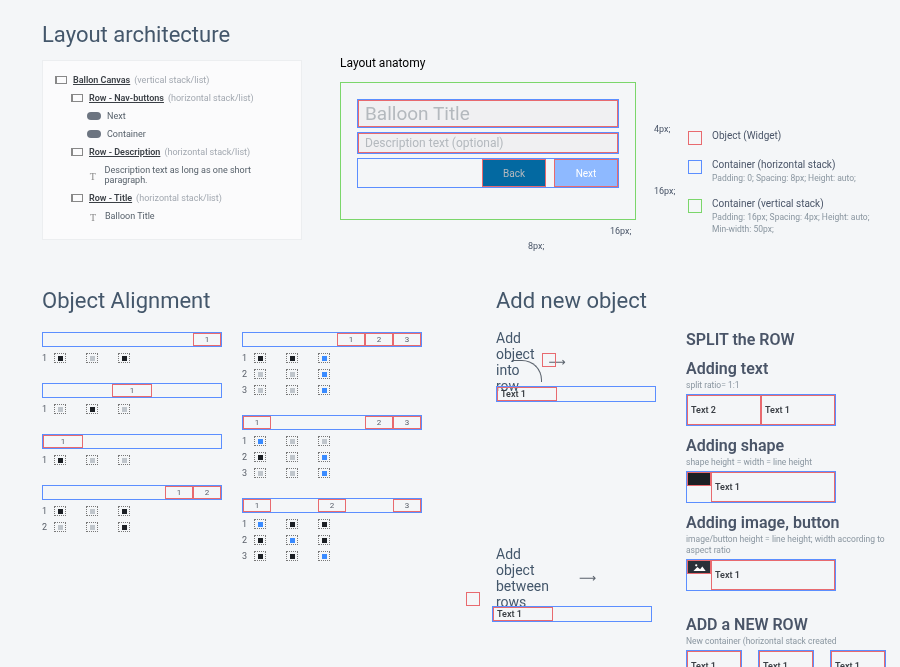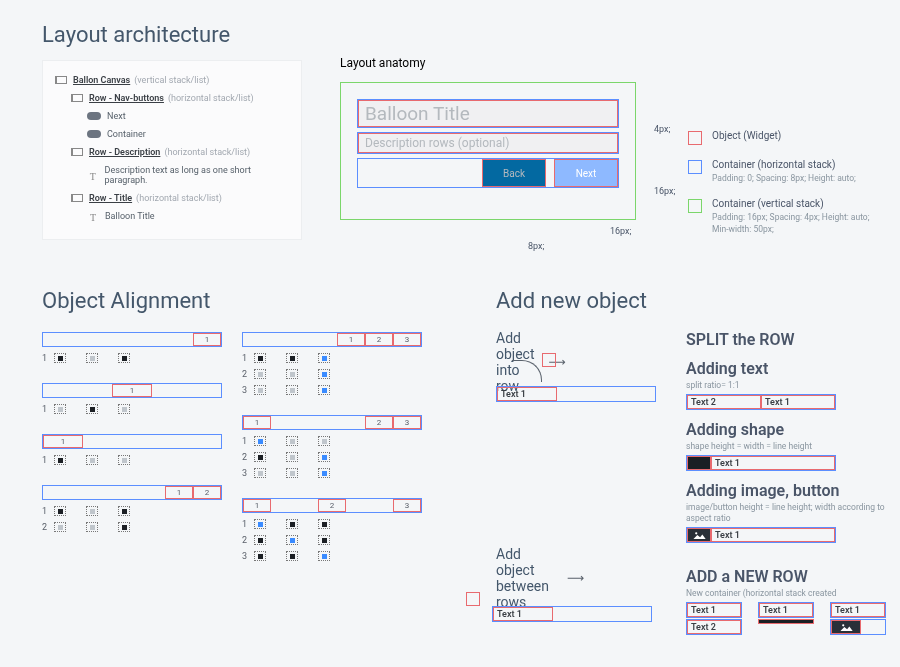--- a/index.html
+++ b/index.html
@@ -147,21 +147,21 @@
   .mini-blackbox { width: 24px; height: 14px; background: #1b1f24; border: 1px solid #e86a6f; }
   .mini-img {
     width: 24px; height: 14px; background: #2a3038; border: 1px solid #e86a6f;
     display: flex; align-items: center; justify-content: center;
   }
   .mini-img svg { width: 14px; height: 10px; }
 
   .right-col { position: absolute; left: 686px; top: 330px; width: 200px; }
   .rc-head { font-size: 16px; color: #4a5568; font-weight: 600; margin-bottom: 2px; }
   .rc-sub { font-size: 8.5px; color: #8a96a0; margin-bottom: 4px; line-height: 1.2; }
-  .rc-row { border: 1px solid #5b8eff; height: 16px; display: flex; width: 150px; margin-bottom: 10px; }
+  .rc-row { border: 1px solid #5b8eff; height: 32px; display: flex; width: 150px; margin-bottom: 10px; }
   .rc-cell { border: 1px solid #e86a6f; height: 100%; display: flex; align-items: center; padding: 0 3px; font-size: 9px; color: #3a3f45; font-weight: 600; }
 
   .arrow { font-size: 12px; color: #5a626c; }
 
   .curved { position: absolute; width: 40px; height: 30px; border-top: 1.5px solid #5a626c; border-right: 1.5px solid #5a626c; border-radius: 0 20px 0 0; }
 
 </style>
 </head>
 <body>
 
@@ -206,21 +206,21 @@
   </div>
 </div>
 
 <div class="anatomy-title" style="position:absolute; left:340px; top:56px;">Layout anatomy</div>
 
 <div class="anatomy-outer">
   <div class="anatomy-hstack">
     <div class="anatomy-widget">Balloon Title</div>
   </div>
   <div class="anatomy-hstack">
-    <div class="anatomy-widget desc">Description rows (optional)</div>
+    <div class="anatomy-widget desc">Description text (optional)</div>
   </div>
   <div class="anatomy-navrow">
     <div class="anatomy-nav-spacer"></div>
     <div class="anatomy-btn">Back</div>
     <div class="anatomy-btn next">Next</div>
   </div>
 </div>
 
 <div class="dim-label" style="left:654px; top:124px;">4px;</div>
 <div class="dim-label" style="left:654px; top:186px;">16px;</div>
@@ -411,21 +411,21 @@
 
   <div style="position:absolute; left:0; top:64px;">
     <div class="mini-sq" style="position:absolute; left:46px; top:-3px;"></div>
     <div class="curved" style="left:16px; top:4px; width:30px; height:22px;"></div>
     <div class="mini-row" style="position:absolute; left:0; top:30px;">
       <div class="mini-obj" style="width:60px;">Text 1</div>
       <div class="spacer-cell"></div>
     </div>
   </div>
 
-  <div style="position:absolute; left:0; top:254px; display:flex; align-items:center; gap:14px;">
+  <div style="position:absolute; left:0; top:254px; display:flex; align-items:center; gap:26px;">
     <div>
       <div class="sub-title" style="margin:0;">Add object between rows</div>
     </div>
     <span class="arrow" style="margin-left:4px;">⟶</span>
   </div>
 
   <div style="position:absolute; left:-30px; top:290px;">
     <div class="mini-sq" style="position:absolute; left:0; top:10px;"></div>
     <div class="mini-row" style="position:absolute; left:26px; top:24px;">
       <div class="mini-obj" style="width:60px;">Text 1</div>

